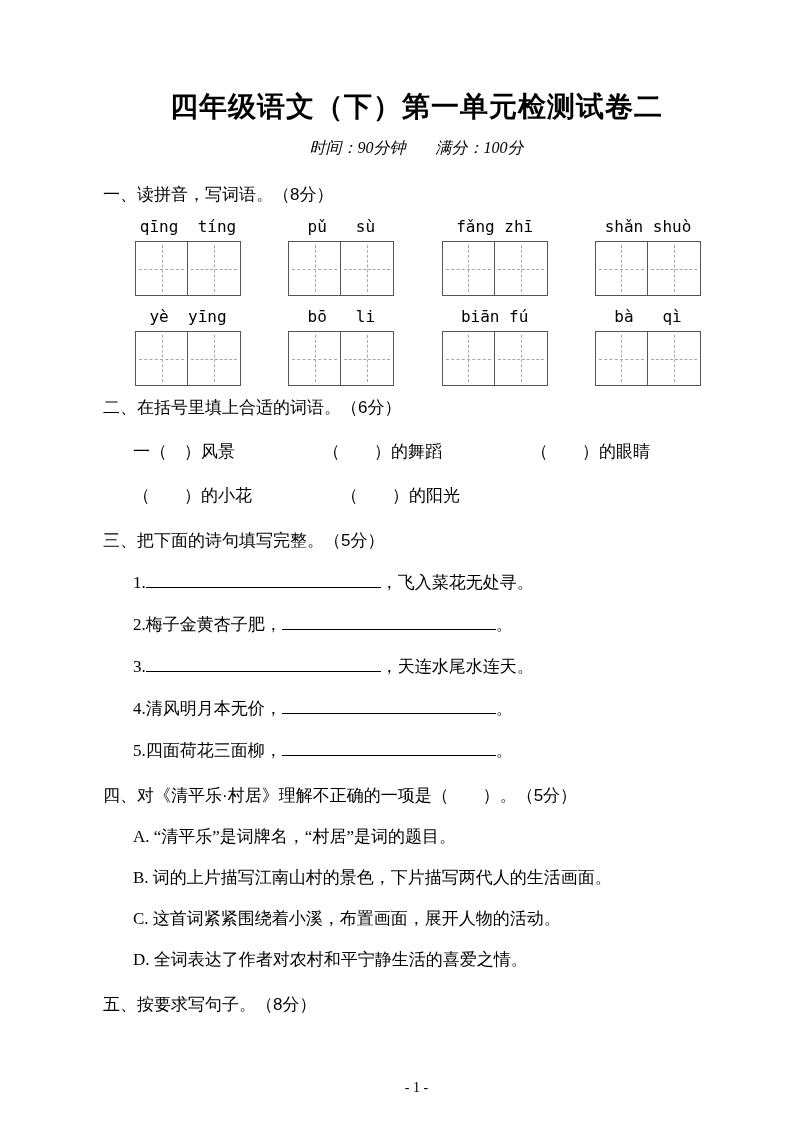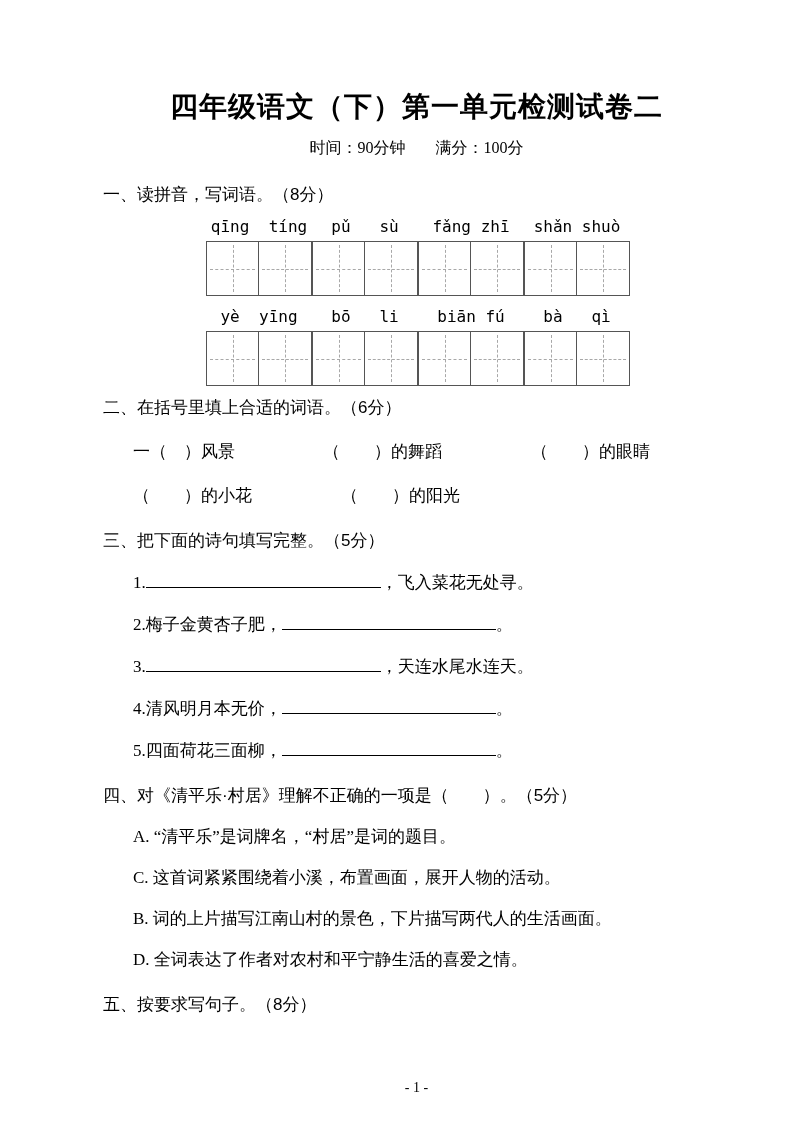--- a/index.html
+++ b/index.html
@@ -20,33 +20,34 @@
   .exam-title {
     text-align: center;
     font-size: 28px;
     font-weight: bold;
     letter-spacing: 1px;
   }
   .exam-info {
     text-align: center;
     font-size: 16px;
     margin-top: 12px;
+    font-style: italic;
   }
   .exam-info .gap { display: inline-block; width: 30px; }
   .heading {
     font-family: "Liberation Sans", "DejaVu Sans", sans-serif;
     font-weight: normal;
     font-size: 17px;
     margin-top: 22px;
   }
   
   .s1-heading { margin-top: 24px; }
   .pg-row {
     display: flex;
-    justify-content: center;
+    justify-content: space-between;
     width: 566px;
     margin-left: 32px;
   }
   .col { width: 106px; text-align: center; }
   .pinyin {
     font-family: "DejaVu Sans Mono", monospace;
     font-size: 16px;
     margin-top: 11px;
     margin-bottom: 5px;
     white-space: pre;
@@ -209,21 +210,21 @@
   <div class="s3-item">
     <span>4.清风明月本无价，</span><span class="blank w214"></span><span>。</span>
   </div>
   <div class="s3-item">
     <span>5.四面荷花三面柳，</span><span class="blank w214"></span><span>。</span>
   </div>
 
   <div class="heading">四、对《清平乐·村居》理解不正确的一项是（　　）。（5分）</div>
 
   <div class="s4-option">A. “清平乐”是词牌名，“村居”是词的题目。</div>
+  <div class="s4-option">B. 词的上片描写江南山村的景色，下片描写两代人的生活画面。</div>
   <div class="s4-option">C. 这首词紧紧围绕着小溪，布置画面，展开人物的活动。</div>
-  <div class="s4-option">B. 词的上片描写江南山村的景色，下片描写两代人的生活画面。</div>
   <div class="s4-option">D. 全词表达了作者对农村和平宁静生活的喜爱之情。</div>
 
   <div class="heading">五、按要求写句子。（8分）</div>
 
   <div class="page-footer">- 1 -</div>
 
 </div>
 
 </body></html>

